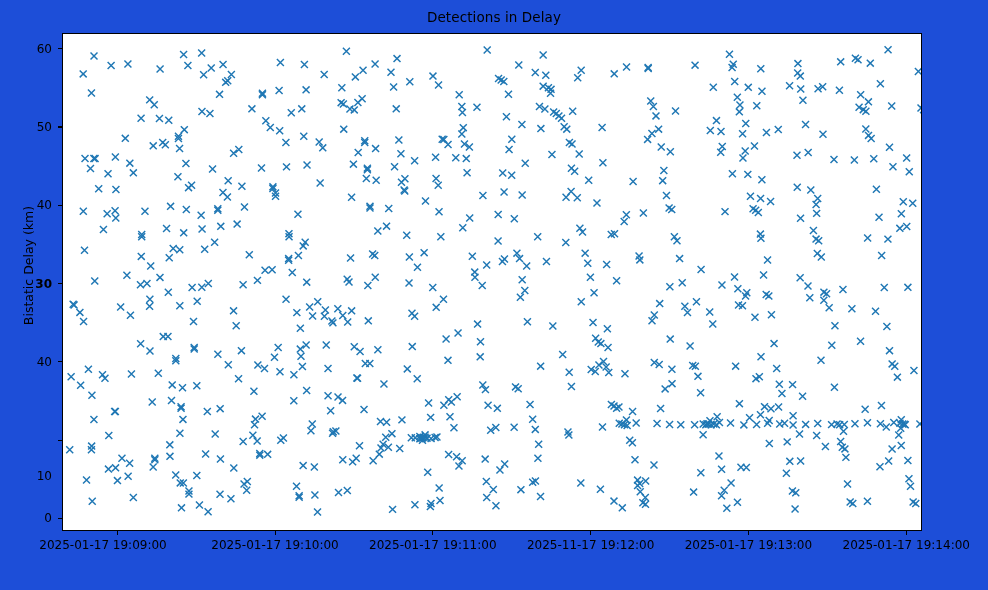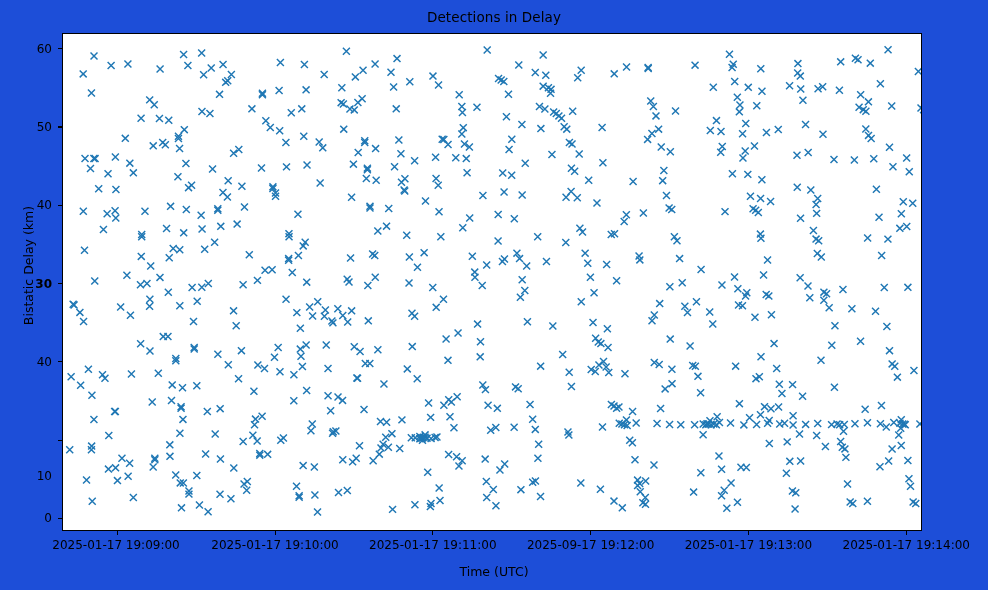--- a/index.html
+++ b/index.html
@@ -989,24 +989,23 @@
     </div>
   <div id="x-tick-marks">
       <div class="x-tick-mark" style="left: 116.729px;"></div>
       <div class="x-tick-mark" style="left: 274.528px;"></div>
       <div class="x-tick-mark" style="left: 432.326px;"></div>
       <div class="x-tick-mark" style="left: 590.124px;"></div>
       <div class="x-tick-mark" style="left: 747.922px;"></div>
       <div class="x-tick-mark" style="left: 905.72px;"></div>
     </div>
   <div id="x-tick-labels">
-      <div class="x-tick-label" style="left: 116px;">2025-01-17 19:09:00</div>
+      <div class="x-tick-label" style="left: 103px;">2025-01-17 19:09:00</div>
       <div class="x-tick-label" style="left: 275.028px;">2025-01-17 19:10:00</div>
       <div class="x-tick-label" style="left: 432.826px;">2025-01-17 19:11:00</div>
-      <div class="x-tick-label" style="left: 590.624px;">2025-09-17 19:12:00</div>
+      <div class="x-tick-label" style="left: 590.624px;">2025-11-17 19:12:00</div>
       <div class="x-tick-label" style="left: 748.422px;">2025-01-17 19:13:00</div>
       <div class="x-tick-label" style="left: 906.22px;">2025-01-17 19:14:00</div>
     </div>
 
-  <div id="x-axis-label">Time (UTC)</div>
   <div id="y-axis-label">Bistatic Delay (km)</div>
 
 </div>
 
 </body></html>

